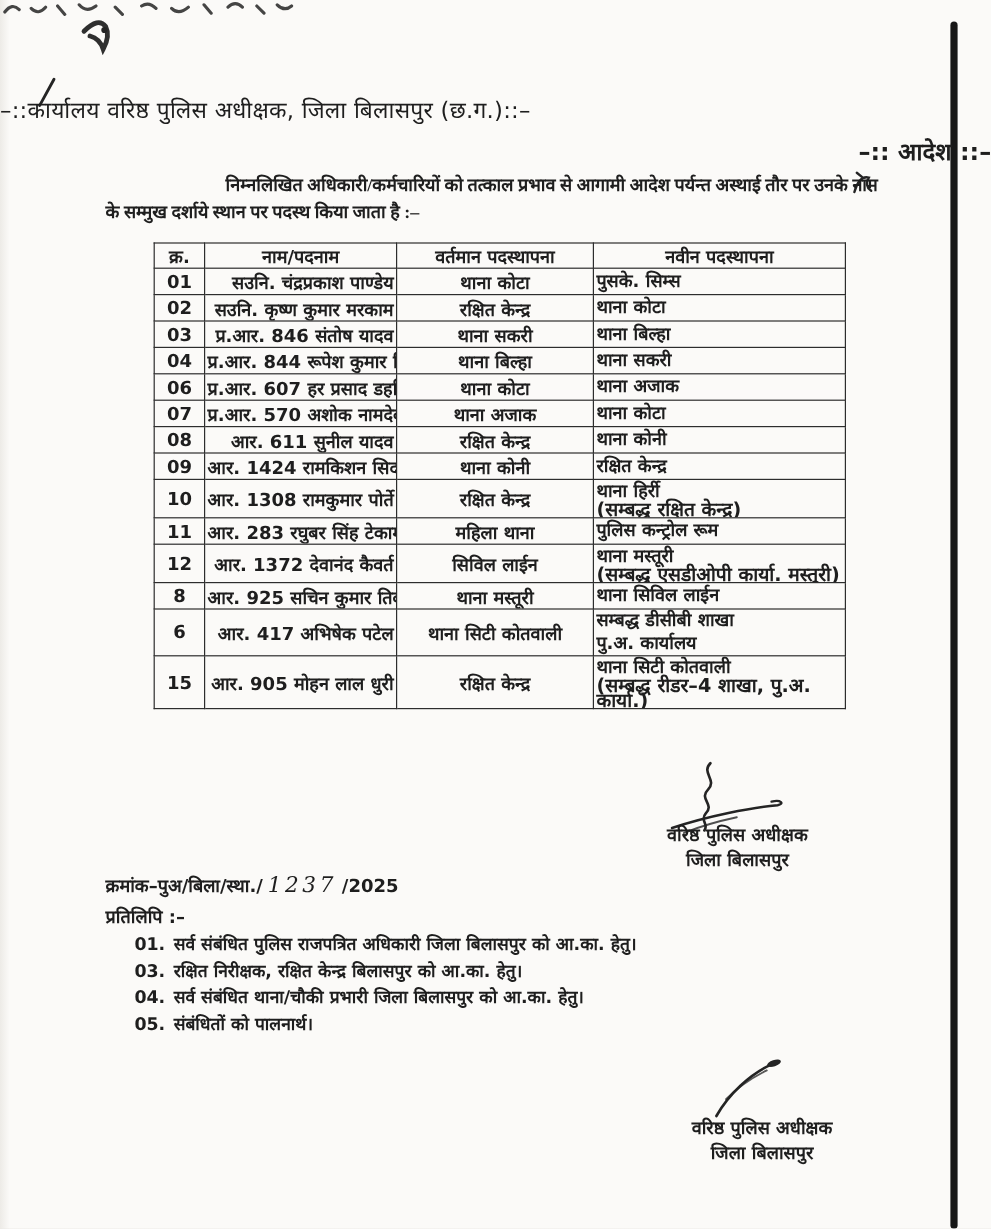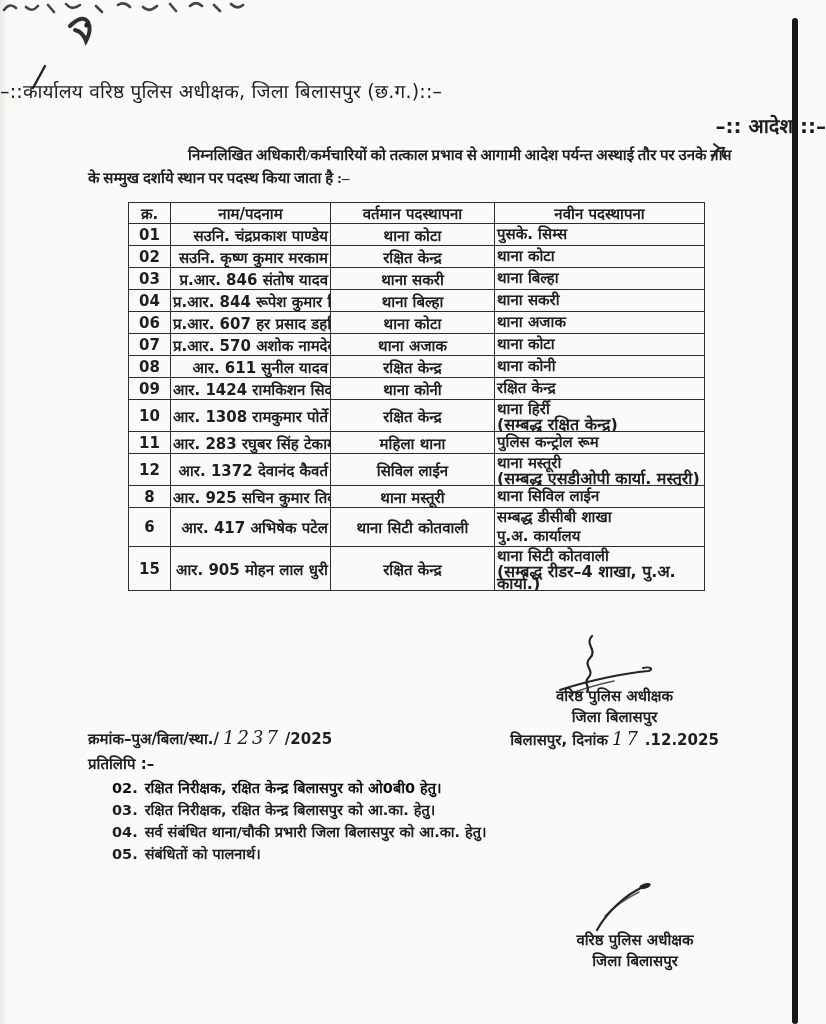--- a/index.html
+++ b/index.html
@@ -223,28 +223,27 @@
   </table>
 
   <svg class="abs" style="left:530px;top:630px" width="135" height="70" viewBox="0 0 135 70">
     <path class="ink" stroke-width="2.2" d="M62 6 C54 14 68 20 60 28 C52 36 66 40 58 48 C53 54 61 57 57 62"></path>
     <path class="ink" stroke-width="2" d="M30 60 C60 50 96 43 118 41 C124 40 121 36 113 38"></path>
     <path class="ink" stroke-width="1.6" opacity="0.8" d="M40 64 C55 58 70 54 84 51"></path>
   </svg>
   <div class="sig-block sig1-text">
     <div>वरिष्ठ पुलिस अधीक्षक</div>
     <div>जिला बिलासपुर</div>
-    <div><span>बिलासपुर, दिनांक</span><span class="hw">17</span><span>.12.2025</span></div>
   </div>
 
   <div class="kramank"><span>क्रमांक–पुअ/बिला/स्था./</span><span class="hw">1237</span><span>/2025</span></div>
 
   <div class="copies-label">प्रतिलिपि :–</div>
   <div class="copy-list" id="copy-list">
-      <div class="copy-item bold"><span class="num">02.</span><span>रक्षित निरीक्षक, रक्षित केन्द्र बिलासपुर को ओ0बी0 हेतु।</span></div>
+      <div class="copy-item"><span class="num">01.</span><span>सर्व संबंधित पुलिस राजपत्रित अधिकारी जिला बिलासपुर को आ.का. हेतु।</span></div>
       <div class="copy-item"><span class="num">03.</span><span>रक्षित निरीक्षक, रक्षित केन्द्र बिलासपुर को आ.का. हेतु।</span></div>
       <div class="copy-item"><span class="num">04.</span><span>सर्व संबंधित थाना/चौकी प्रभारी जिला बिलासपुर को आ.का. हेतु।</span></div>
       <div class="copy-item"><span class="num">05.</span><span>संबंधितों को पालनार्थ।</span></div>
     </div>
 
   <svg class="abs" style="left:585px;top:878px" width="85" height="56" viewBox="0 0 85 56">
     <path class="ink" stroke-width="2.2" d="M12 52 C22 34 40 17 58 9"></path>
     <path class="ink" stroke-width="1.5" opacity="0.75" d="M20 38 C30 28 42 20 54 14"></path>
     <ellipse cx="60" cy="8" rx="6" ry="2.6" fill="#242424" stroke="none" transform="rotate(-18 60 8)"></ellipse>
   </svg>

